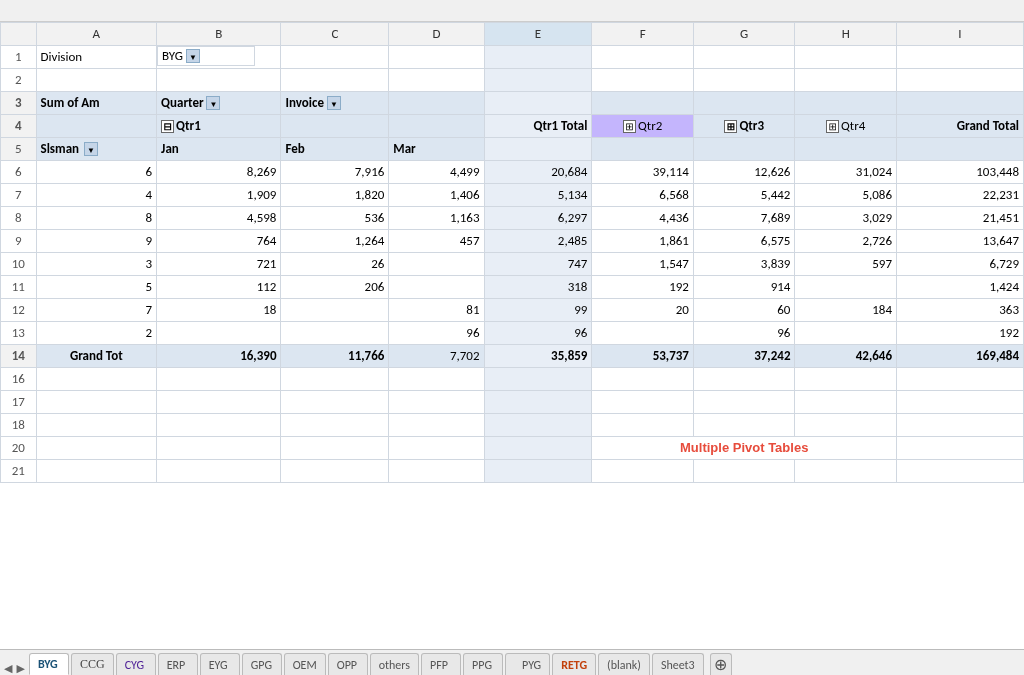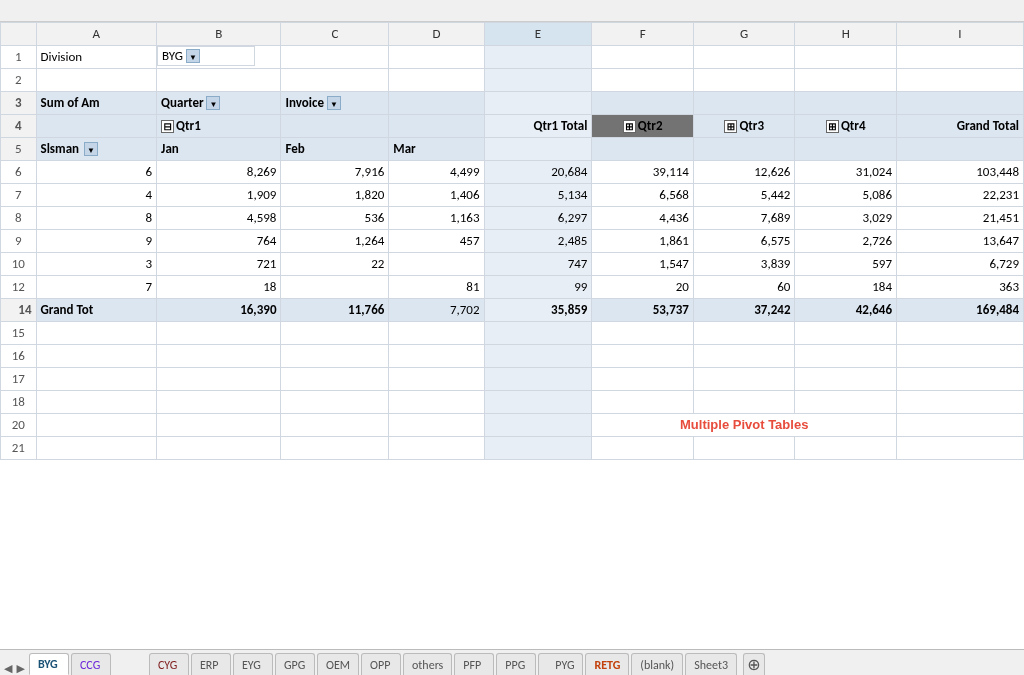--- a/index.html
+++ b/index.html
@@ -283,27 +283,27 @@
           <td class="row-num" style="background:#f2f2f2;">4</td>
           <td class="col-a" style="background:#dce6f1;"></td>
           <td class="col-b text-left" style="background:#dce6f1;font-weight:bold;">
             <span style="display:inline-block;width:13px;height:13px;border:1px solid #666;background:#fff;font-size:10px;text-align:center;line-height:11px;cursor:pointer;margin-right:2px;">⊟</span><span>Qtr1</span>
           </td>
           <td class="col-c" style="background:#dce6f1;"></td>
           <td class="col-d" style="background:#dce6f1;"></td>
           <td class="col-e qtr1-total text-right" style="background:#dce6f1;font-weight:bold;">
             <span>Qtr1 Total</span>
           </td>
-          <td class="col-f text-center" style="background:#737373;font-weight:bold;">
+          <td class="col-f text-center" style="background:#c4b5fd;font-weight:normal;">
             <span style="display:inline-block;width:13px;height:13px;border:1px solid #666;background:#fff;font-size:10px;text-align:center;line-height:11px;cursor:pointer;margin-right:2px;">⊞</span><span>Qtr2</span>
           </td>
           <td class="col-g text-center" style="background:#dce6f1;font-weight:bold;">
             <span style="display:inline-block;width:13px;height:13px;border:1px solid #666;background:#fff;font-size:10px;text-align:center;line-height:11px;cursor:pointer;margin-right:2px;">⊞</span><span>Qtr3</span>
           </td>
-          <td class="col-h text-center" style="background:#dce6f1;font-weight:bold;">
+          <td class="col-h text-center" style="background:#dce6f1;font-weight:normal;">
             <span style="display:inline-block;width:13px;height:13px;border:1px solid #666;background:#fff;font-size:10px;text-align:center;line-height:11px;cursor:pointer;margin-right:2px;">⊞</span><span>Qtr4</span>
           </td>
           <td class="col-i text-right" style="background:#dce6f1;font-weight:bold;">
             <span>Grand Total</span>
           </td>
         </tr>
 
         <tr>
           <td class="row-num" style="background:#f2f2f2;">5</td>
           <td class="col-a text-left" style="background:#dce6f1;font-weight:bold;">
@@ -375,69 +375,81 @@
           <td class="col-f text-right">1,861</td>
           <td class="col-g text-right">6,575</td>
           <td class="col-h text-right">2,726</td>
           <td class="col-i text-right">13,647</td>
         </tr>
 
         <tr class="data-row">
           <td class="row-num">10</td>
           <td class="col-a text-right">3</td>
           <td class="col-b text-right">721</td>
-          <td class="col-c text-right">22</td>
+          <td class="col-c text-right">26</td>
           <td class="col-d"></td>
           <td class="col-e text-right qtr1-total">747</td>
           <td class="col-f text-right">1,547</td>
           <td class="col-g text-right">3,839</td>
           <td class="col-h text-right">597</td>
           <td class="col-i text-right">6,729</td>
         </tr>
 
+        <tr class="data-row">
+          <td class="row-num">11</td>
+          <td class="col-a text-right">5</td>
+          <td class="col-b text-right">112</td>
+          <td class="col-c text-right">206</td>
+          <td class="col-d"></td>
+          <td class="col-e text-right qtr1-total">318</td>
+          <td class="col-f text-right">192</td>
+          <td class="col-g text-right">914</td>
+          <td class="col-h"></td>
+          <td class="col-i text-right">1,424</td>
+        </tr>
 
         <tr class="data-row">
           <td class="row-num">12</td>
           <td class="col-a text-right">7</td>
           <td class="col-b text-right">18</td>
           <td class="col-c"></td>
           <td class="col-d text-right">81</td>
           <td class="col-e text-right qtr1-total">99</td>
           <td class="col-f text-right">20</td>
           <td class="col-g text-right">60</td>
           <td class="col-h text-right">184</td>
           <td class="col-i text-right">363</td>
         </tr>
 
+        <tr class="data-row">
+          <td class="row-num">13</td>
+          <td class="col-a text-right">2</td>
+          <td class="col-b"></td>
+          <td class="col-c"></td>
+          <td class="col-d text-right">96</td>
+          <td class="col-e text-right qtr1-total">96</td>
+          <td class="col-f"></td>
+          <td class="col-g text-right">96</td>
+          <td class="col-h"></td>
+          <td class="col-i text-right">192</td>
+        </tr>
 
         <tr class="grand-total">
-          <td class="row-num" style="background:#f2f2f2;text-align:right;">14</td>
-          <td class="col-a text-left" style="background:#dce6f1;font-weight:bold;">Grand Tot</td>
+          <td class="row-num" style="background:#f2f2f2;">14</td>
+          <td class="col-a text-left" style="background:#dce6f1;font-weight:bold;text-align:center;">Grand Tot</td>
           <td class="col-b text-right" style="background:#dce6f1;font-weight:bold;">16,390</td>
           <td class="col-c text-right" style="background:#dce6f1;font-weight:bold;">11,766</td>
           <td class="col-d text-right" style="background:#dce6f1;font-weight:normal;">7,702</td>
           <td class="col-e text-right qtr1-total" style="background:#dce6f1;font-weight:bold;">35,859</td>
           <td class="col-f text-right" style="background:#dce6f1;font-weight:bold;">53,737</td>
           <td class="col-g text-right" style="background:#dce6f1;font-weight:bold;">37,242</td>
           <td class="col-h text-right" style="background:#dce6f1;font-weight:bold;">42,646</td>
           <td class="col-i text-right" style="background:#dce6f1;font-weight:bold;">169,484</td>
         </tr>
 
-        <tr class="empty-row">
-          <td class="row-num">15</td>
-          <td class="col-a"></td>
-          <td class="col-b"></td>
-          <td class="col-c"></td>
-          <td class="col-d"></td>
-          <td class="col-e qtr1-total"></td>
-          <td class="col-f"></td>
-          <td class="col-g"></td>
-          <td class="col-h"></td>
-          <td class="col-i"></td>
-        </tr>
         <tr class="empty-row">
           <td class="row-num">16</td>
           <td class="col-a"></td>
             <td class="col-b"></td>
             <td class="col-c"></td>
             <td class="col-d"></td>
             <td class="col-e qtr1-total"></td>
             <td class="col-f"></td>
             <td class="col-g"></td>
             <td class="col-h"></td>
@@ -493,22 +505,22 @@
         </tr>
       </tbody>
     </table>
   </div>
 
   <div class="tab-bar">
     <div class="tab-scroll">◀</div>
     <div class="tab-scroll">▶</div>
     <div id="tabs-container" style="display:flex;gap:0;align-items:flex-end;">
     <div class="tab active">BYG</div>
-        <div class="tab" style="color: #6d28d9;">CCG</div>
-        <div class="tab" style="color: #7f1d1d; margin-left: 36px;">CYG</div>
+        <div class="tab" style="color: #404040; font-family: Liberation Serif, serif;">CCG</div>
+        <div class="tab" style="color: #4c1d95;">CYG</div>
         <div class="tab" style="color: rgb(85, 85, 85);">ERP</div>
         <div class="tab" style="color: rgb(85, 85, 85);">EYG</div>
         <div class="tab" style="color: rgb(85, 85, 85);">GPG</div>
         <div class="tab" style="color: rgb(85, 85, 85);">OEM</div>
         <div class="tab" style="color: rgb(85, 85, 85);">OPP</div>
         <div class="tab" style="color: rgb(85, 85, 85);">others</div>
         <div class="tab" style="color: rgb(85, 85, 85);">PFP</div>
         <div class="tab" style="color: rgb(85, 85, 85);">PPG</div>
         <div class="tab" style="color: rgb(85, 85, 85); padding-left: 16px;">PYG</div>
         <div class="tab" style="color: #c2410c; font-weight: bold;">RETG</div>

